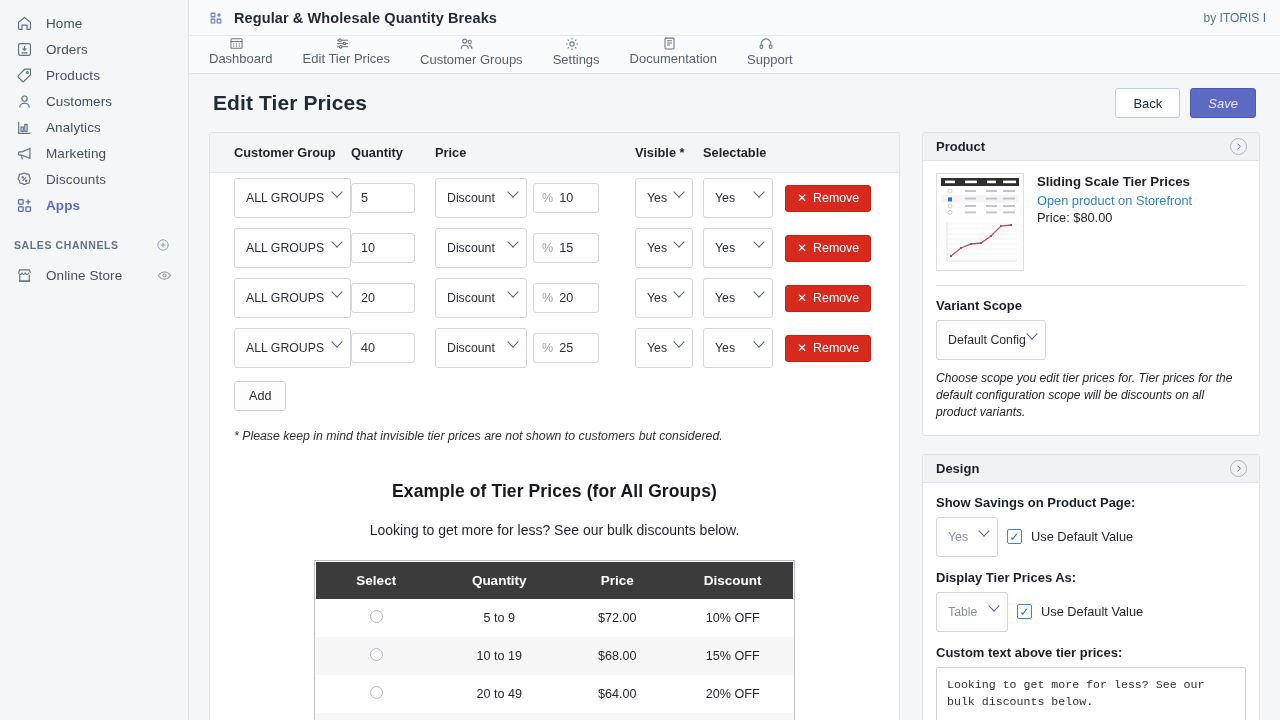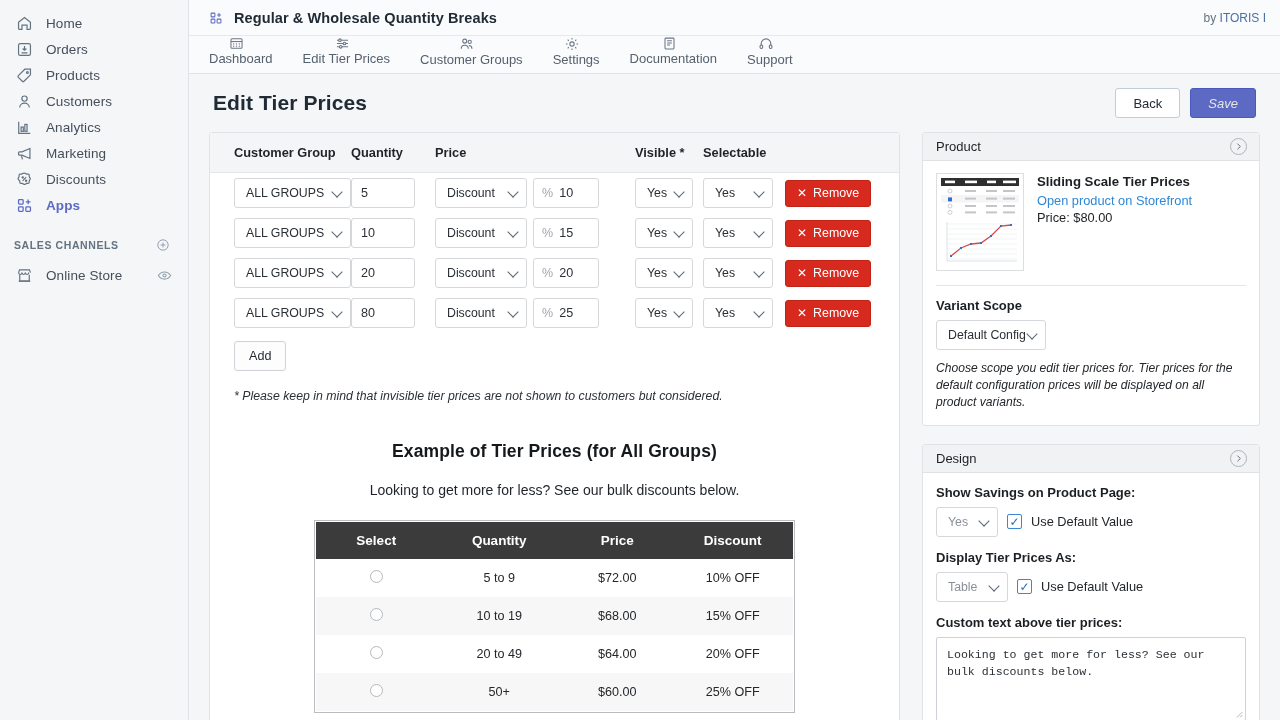--- a/index.html
+++ b/index.html
@@ -160,21 +160,21 @@
   #tier-table thead th.c3 { width: 200px; }
   #tier-table thead th.c4 { width: 68px; }
   #tier-table thead th.c5 { width: 82px; }
   #tier-table thead th.c6 { width: auto; }
   #tier-table tbody td { padding: 5px 0; vertical-align: middle; }
   #tier-table tbody td.c1 { padding-left: 24px; }
 
   .sel {
     position: relative;
     display: inline-flex; align-items: center;
-    height: 30px;
+    height: 40px;
     border: 1px solid #d5d7da;
     border-radius: 3px;
     background: #fff;
     font-size: 12.3px;
     color: #2b3036;
     padding: 0 26px 0 11px;
     cursor: pointer;
     white-space: nowrap;
   }
   .sel::after {
@@ -308,21 +308,21 @@
 
   
   .panel + .panel { margin-top: 18px; }
   .panel-head {
     display: flex; align-items: center;
     background: #f1f2f3;
     border-bottom: 1px solid #e0e2e5;
     height: 28px;
     padding: 0 12px 0 13px;
   }
-  .panel-head .ph-title { font-size: 13px; font-weight: 400; color: #1c2024; text-align: center; }
+  .panel-head .ph-title { font-size: 13px; font-weight: 700; color: #1c2024; text-align: center; }
   .panel-head .ph-toggle {
     margin-left: auto;
     width: 17px; height: 17px;
     border: 1px solid #aeb4ba;
     border-radius: 50%;
     display: flex; align-items: center; justify-content: center;
     color: #6a7178;
     cursor: pointer;
   }
   .panel-body { padding: 12px 13px 13px 13px; }
@@ -704,21 +704,21 @@
                         <span>Remove</span>
                       </span>
                   </td>
                 </tr>
 
                 <tr>
                   <td class="c1">
                     <span class="sel w-grp">ALL GROUPS</span>
                   </td>
                   <td>
-                    <span class="txtin">80</span>
+                    <span class="txtin">40</span>
                   </td>
                   <td>
                     <span class="sel w-price">Discount</span><span class="pctwrap">
                         <span class="pfx">%</span>
                         <span class="pval">25</span>
                       </span>
                   </td>
                   <td>
                     <span class="sel w-yn">Yes</span>
                   </td>
@@ -855,21 +855,21 @@
                   <div class="p-name">Sliding Scale Tier Prices</div>
                   <div class="p-link">Open product on Storefront</div>
                   <div class="p-price">Price: $80.00</div>
                 </div>
               </div>
 
               <div class="hr"></div>
 
               <div class="fld-label">Variant Scope</div>
               <span class="sel w-scope">Default Config</span>
-              <div class="fld-help">Choose scope you edit tier prices for. Tier prices for the default configuration prices will be displayed on all product variants.</div>
+              <div class="fld-help">Choose scope you edit tier prices for. Tier prices for the default configuration scope will be discounts on all product variants.</div>
             </div>
           </div>
 
           <div class="card panel">
             <div class="panel-head">
               <span class="ph-title">Design</span>
               <span class="ph-toggle">
                 <svg width="9" height="9" viewBox="0 0 20 20" fill="none" stroke="currentColor" stroke-width="2.2">
                     <path d="M7.6 3.6 14 10l-6.4 6.4"></path>
                   </svg>

